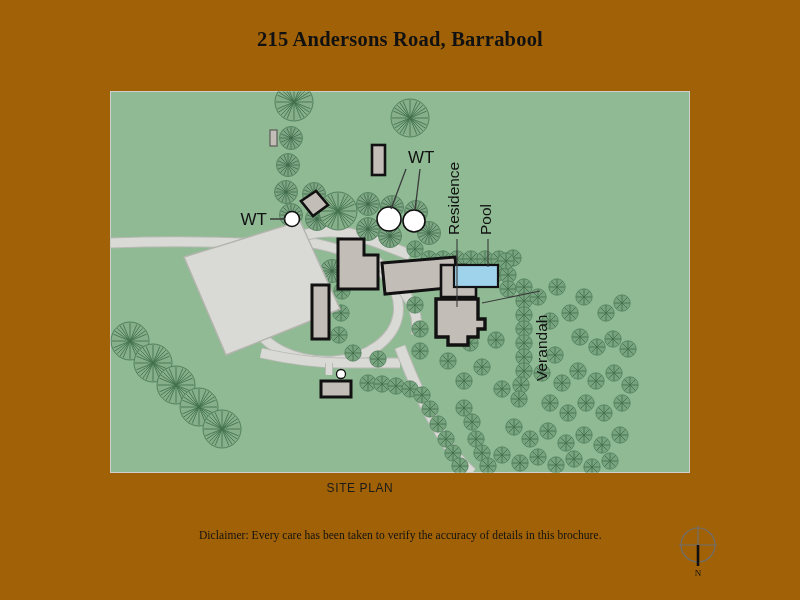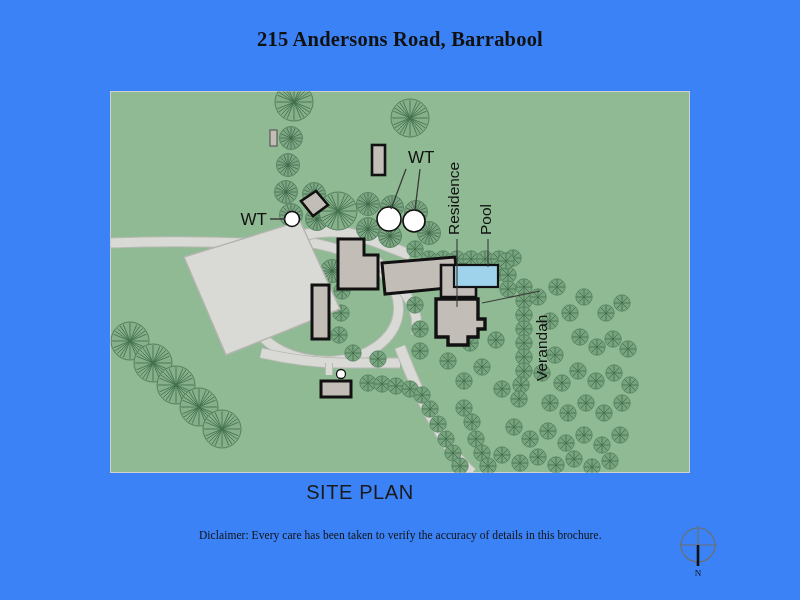--- a/index.html
+++ b/index.html
@@ -15,21 +15,21 @@
     overflow: hidden;
     font-family: "Liberation Sans", sans-serif;
     -webkit-font-smoothing: antialiased;
   }
 
   #page {
     position: absolute;
     left: 0; top: 0;
     width: 800px;
     height: 600px;
-    background: #3b82f6;
+    background: #a16207;
   }
 
   
   .title {
     position: absolute;
     left: 0;
     top: 28px;
     width: 800px;
     text-align: center;
     font-family: "Liberation Serif", serif;
@@ -50,21 +50,21 @@
   .plan-wrap svg { display: block; }
 
   
   .caption {
     position: absolute;
     left: 0;
     top: 481px;
     width: 720px;
     text-align: center;
     font-family: "Liberation Sans", sans-serif;
-    font-size: 20px;
+    font-size: 12px;
     letter-spacing: 0.6px;
     color: #1a1a1a;
   }
 
   
   .footer {
     position: absolute;
     left: 199px;
     top: 528px;
     font-family: "Liberation Serif", serif;

